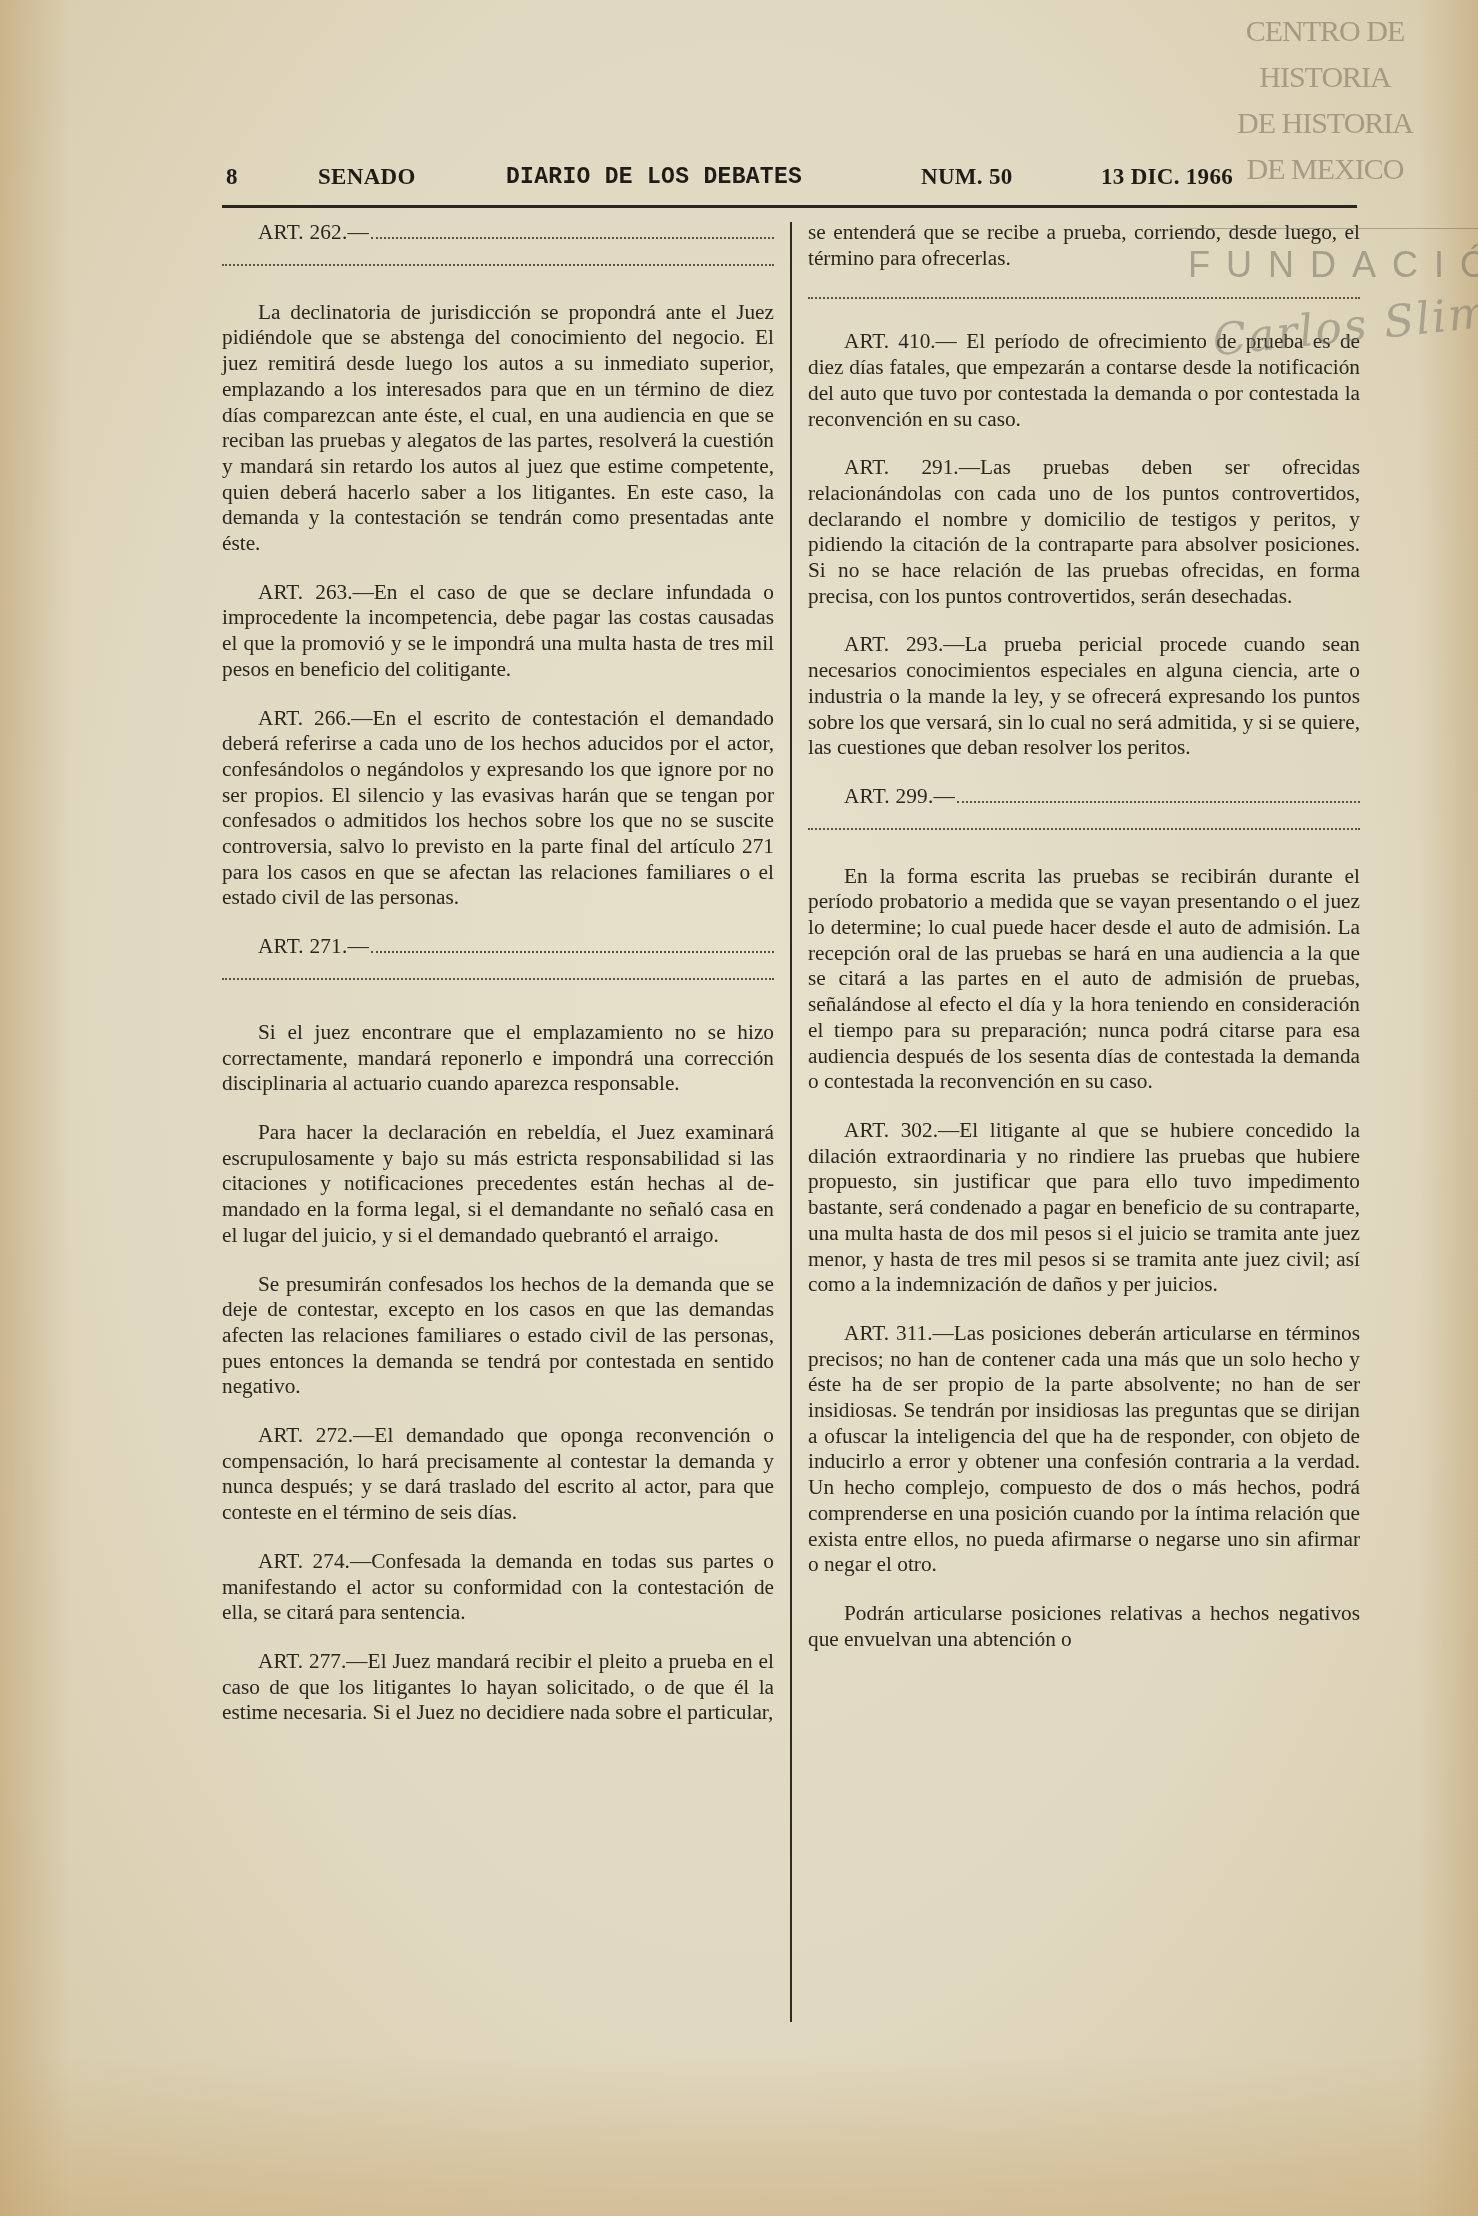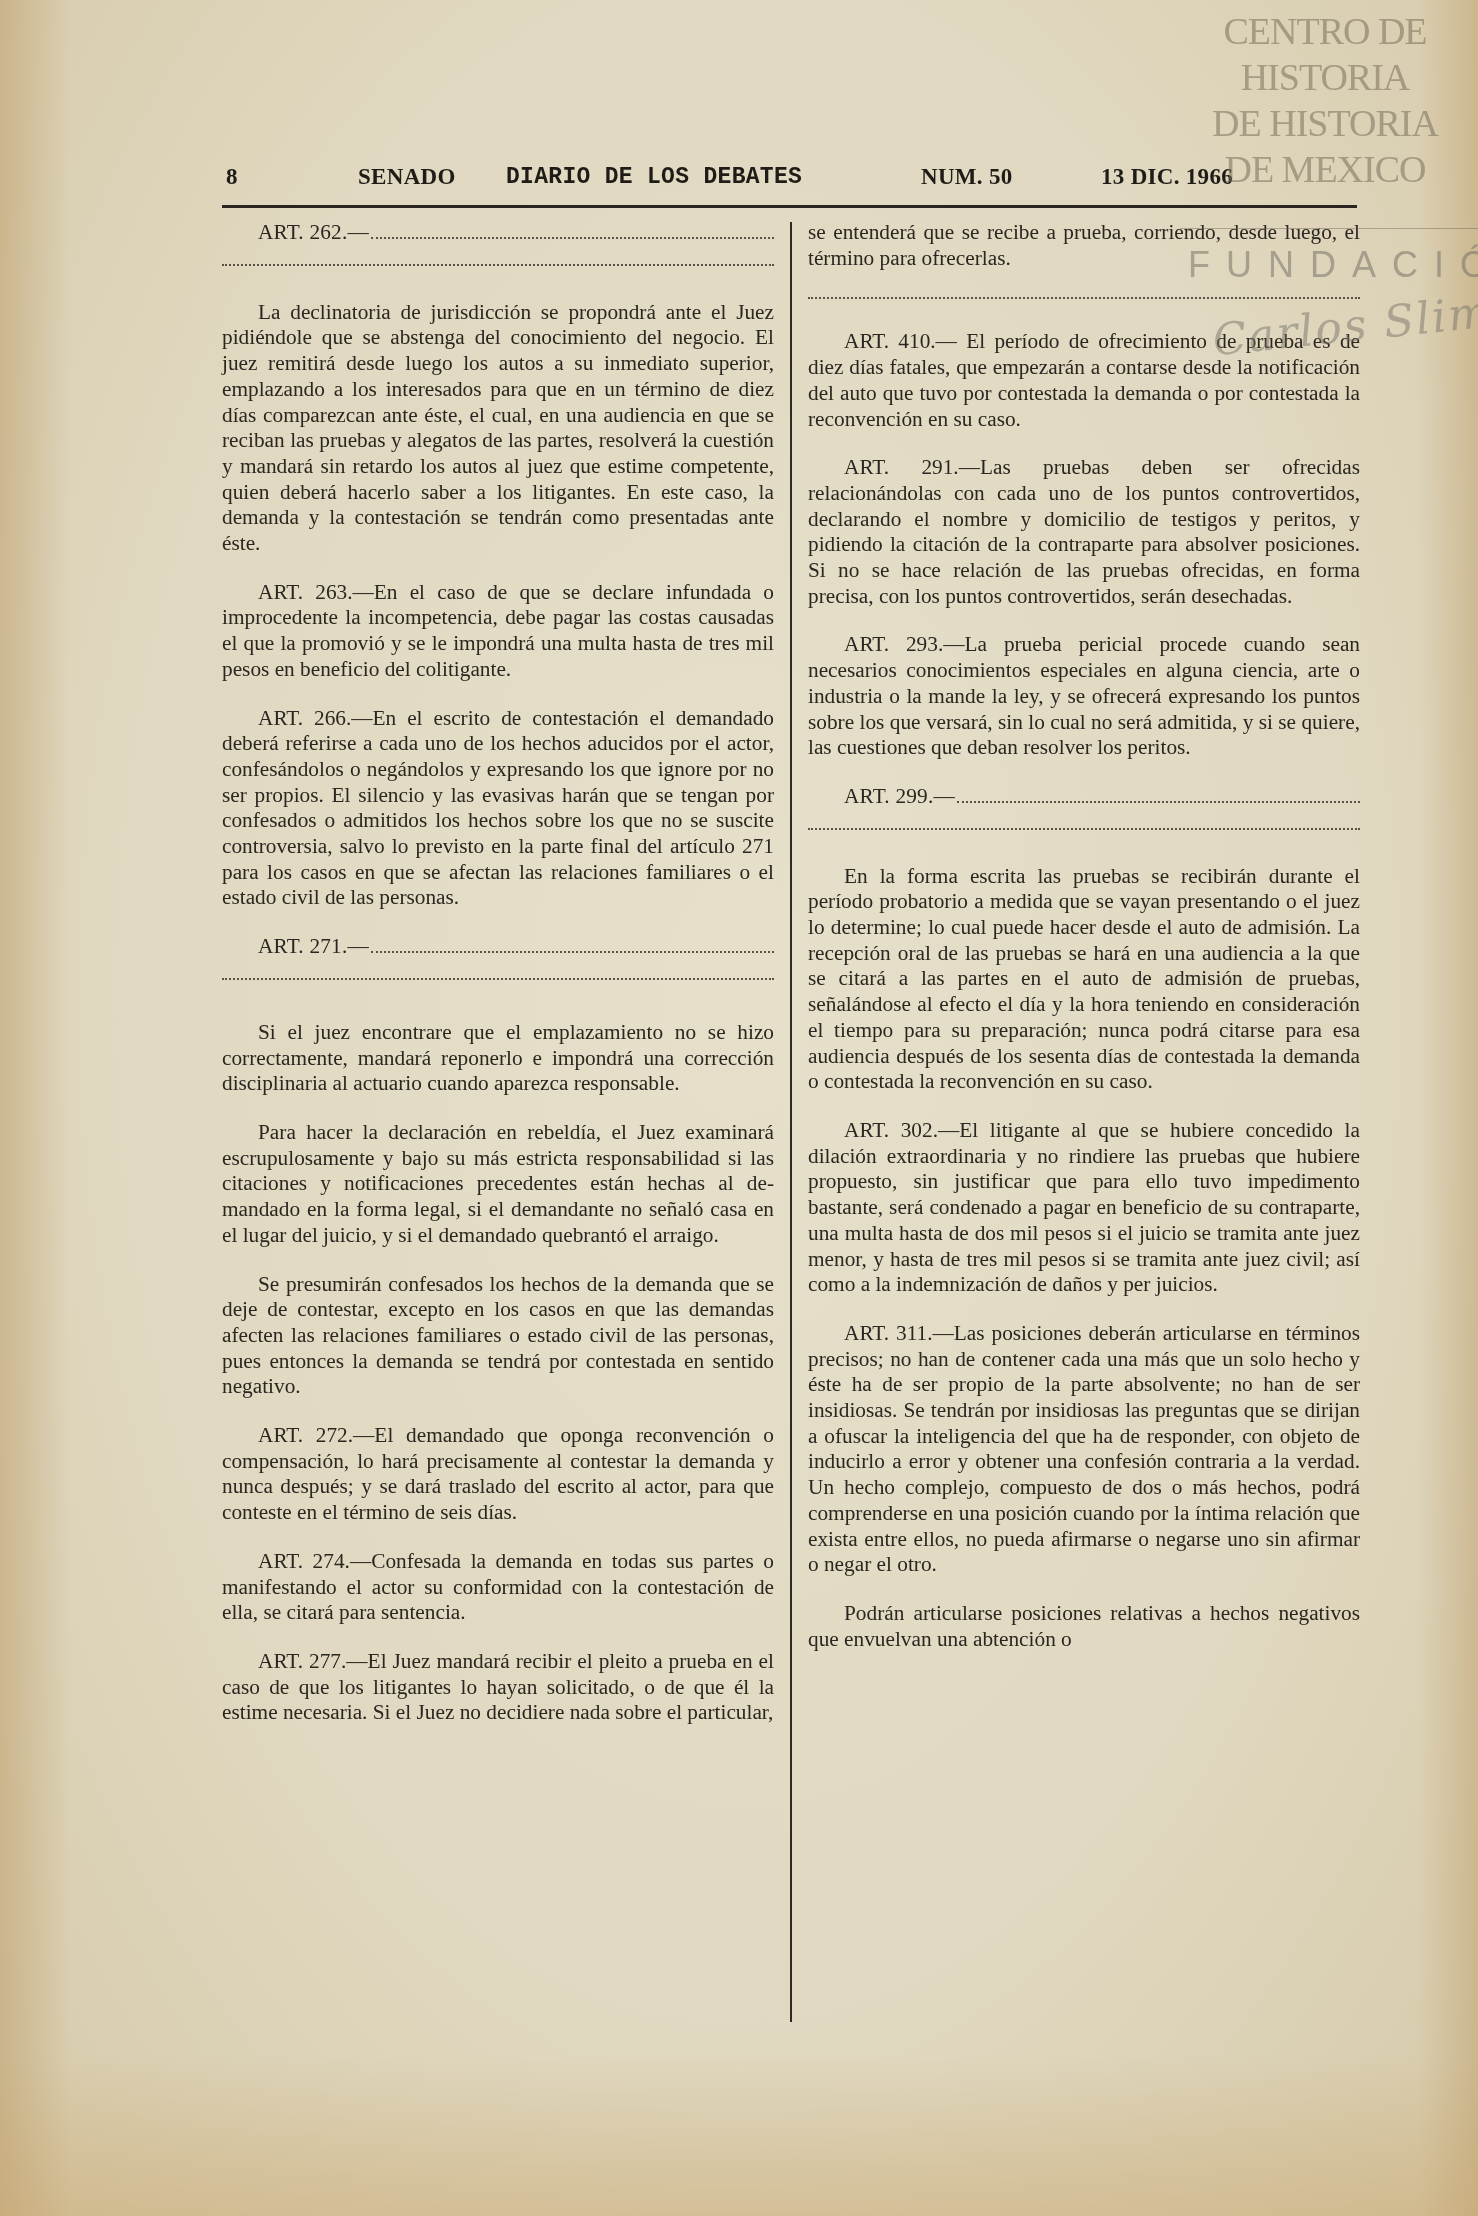--- a/index.html
+++ b/index.html
@@ -16,21 +16,21 @@
   .edge-right { position:absolute; right:0; top:0; width:60px; height:2216px;
     background: linear-gradient(to left, rgba(190,160,110,0.5), rgba(190,160,110,0)); }
   .edge-bottom { position:absolute; left:0; bottom:0; width:1478px; height:160px;
     background: linear-gradient(to top, rgba(200,165,110,0.45), rgba(200,165,110,0)); }
 
   .header { position:absolute; top:160px; left:226px; width:1110px; height:32px;
     font-family: "Liberation Serif", serif; font-weight: bold; font-size: 23px;
     color: #1f1c18; letter-spacing: 0.3px; }
   .header span { position:absolute; top:4px; white-space:nowrap; }
   .h-page { left:0; }
-  .h-senado { left:92px;margin-left:40px; }
+  .h-senado { left:92px; }
   .h-diario { left:280px;font-family:Liberation Mono, monospace; }
   .h-num { left:695px; }
   .h-date { left:875px; }
   .header-rule { position:absolute; top:205px; left:222px; width:1135px; height:3px;
     background:#2a2520; }
 
   .col-divider { position:absolute; left:790px; top:222px; width:2px; height:1800px;
     background:#2e2a24; }
 
   .col { position:absolute; top:220px; width:552px;
@@ -40,21 +40,21 @@
   .para { margin: 0 0 23px 0; text-indent: 36px; hyphens: manual; }
   .para.noindent { text-indent: 0; }
   .art-label { letter-spacing: 0.2px; }
   .placeholder { margin: 0 0 34px 0; }
   .placeholder .line1 { display:flex; align-items:baseline; padding-left:36px; }
   .placeholder .dots { flex:1; border-bottom: 2px dotted #5a5246; margin-left:2px; height:14px; }
   .placeholder .line2 { border-bottom: 2px dotted #5a5246; height:14px; margin-top:4px; }
 
   .watermark { position:absolute; left:1180px; top:8px; width:290px; text-align:center;
     font-family: "Liberation Serif", serif; color: rgba(120,110,90,0.55);
-    font-size: 38px; line-height: 46px; letter-spacing: -1px; }
+    font-size: 30px; line-height: 46px; letter-spacing: -1px; }
   .watermark div { white-space: nowrap; }
   .wm-fundacion { position:absolute; left:1188px; top:244px; font-family:"Liberation Sans", sans-serif;
     font-size: 36px; letter-spacing: 16px; color: rgba(110,105,95,0.5); white-space:nowrap; }
   .wm-signature { position:absolute; left:1212px; top:300px; font-family:"DejaVu Serif", serif;
     font-style: italic; font-size: 44px; color: rgba(120,115,105,0.5); transform: rotate(-6deg);
     white-space:nowrap; letter-spacing: 2px; }
   .wm-line { position:absolute; left:1180px; top:228px; width:298px; height:1px;
     background: rgba(110,100,85,0.45); }
 </style>
 </head>

